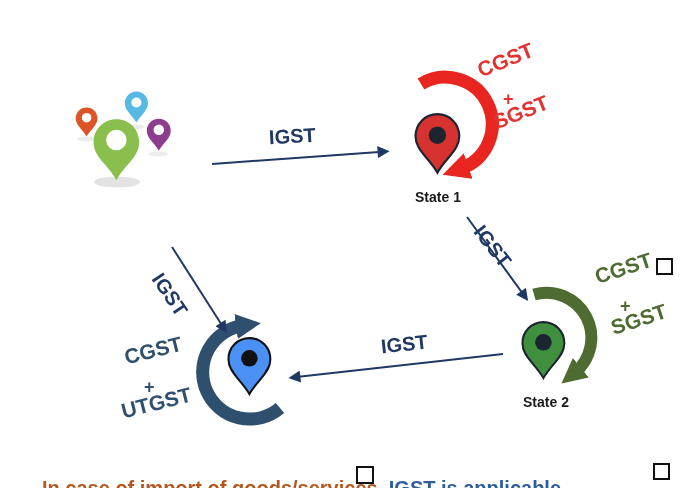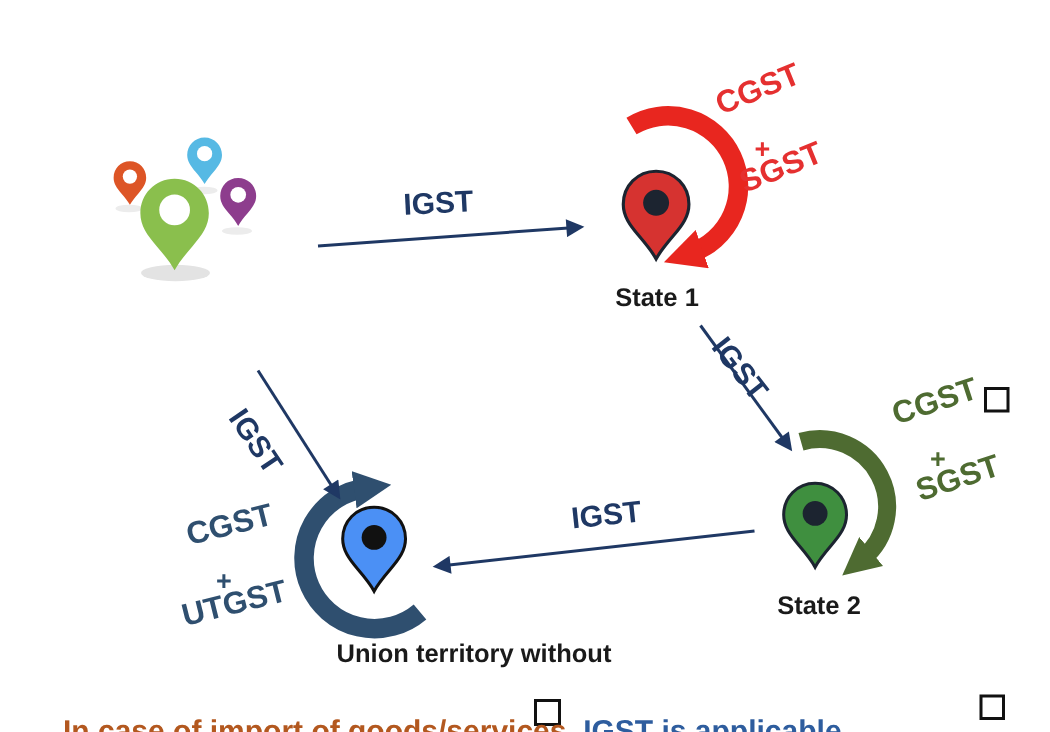--- a/index.html
+++ b/index.html
@@ -1,21 +1,21 @@
 <!DOCTYPE html>
 <html><head>
 <meta charset="utf-8">
 <style>
   html,body{margin:0;padding:0;background:#fff;}
   .canvas{
     position:relative;width:700px;height:488px;background:#ffffff;
     overflow:hidden;font-family:"Liberation Sans", sans-serif;
   }
   .abs{position:absolute;}
-  .lbl{color:#1a1a1a;font-weight:bold;font-size:17px;text-align:center;line-height:1.15;}
+  .lbl{color:#1a1a1a;font-weight:bold;font-size:14px;text-align:center;line-height:1.15;}
   .igst{color:#1f3864;font-weight:bold;font-size:20px;white-space:nowrap;}
   .tax{font-weight:bold;white-space:nowrap;}
   .tax-red{color:#e53030;font-size:21px;}
   .tax-red-plus{color:#e53030;font-size:18px;}
   .tax-green{color:#4e6b31;font-size:21px;}
   .tax-green-plus{color:#4e6b31;font-size:18px;}
   .tax-navy{color:#2f4f6f;font-size:21px;}
   .tax-navy-plus{color:#2f4f6f;font-size:18px;}
   .rot{transform-origin:left top;}
   .sq{position:absolute;border:2px solid #111;background:#fff;}
@@ -95,21 +95,20 @@
 
     <line x1="212" y1="164" x2="386" y2="151.5" stroke="#1f3864" stroke-width="2" marker-end="url(#mLine)"></line>
     <line x1="467" y1="217" x2="526" y2="298" stroke="#1f3864" stroke-width="2" marker-end="url(#mLine)"></line>
     <line x1="172" y1="247" x2="225" y2="330" stroke="#1f3864" stroke-width="2" marker-end="url(#mLine)"></line>
     <line x1="503" y1="354" x2="292" y2="377.5" stroke="#1f3864" stroke-width="2" marker-end="url(#mLine)"></line>
   </svg>
 
   <div class="abs lbl" style="left:403px;top:189px;width:70px;">State 1</div>
   <div class="abs lbl" style="left:511px;top:394px;width:70px;">State 2</div>
   <div class="abs lbl" style="left:218px;top:426px;width:196px;">
-    <div>Union territory without</div>
   </div>
 
   <div class="abs igst" style="left:269px;top:125px;transform:rotate(-3deg);">IGST</div>
   <div class="abs igst rot" style="left:487px;top:221px;transform:rotate(52deg);">IGST</div>
   <div class="abs igst rot" style="left:166px;top:269px;transform:rotate(56deg);">IGST</div>
   <div class="abs igst" style="left:381px;top:333px;transform:rotate(-6deg);">IGST</div>
 
   <div class="abs tax tax-red rot" style="left:474px;top:60px;transform:rotate(-22deg);">CGST</div>
   <div class="abs tax tax-red-plus" style="left:503px;top:89px;">+</div>
   <div class="abs tax tax-red rot" style="left:490px;top:112px;transform:rotate(-22deg);">SGST</div>

